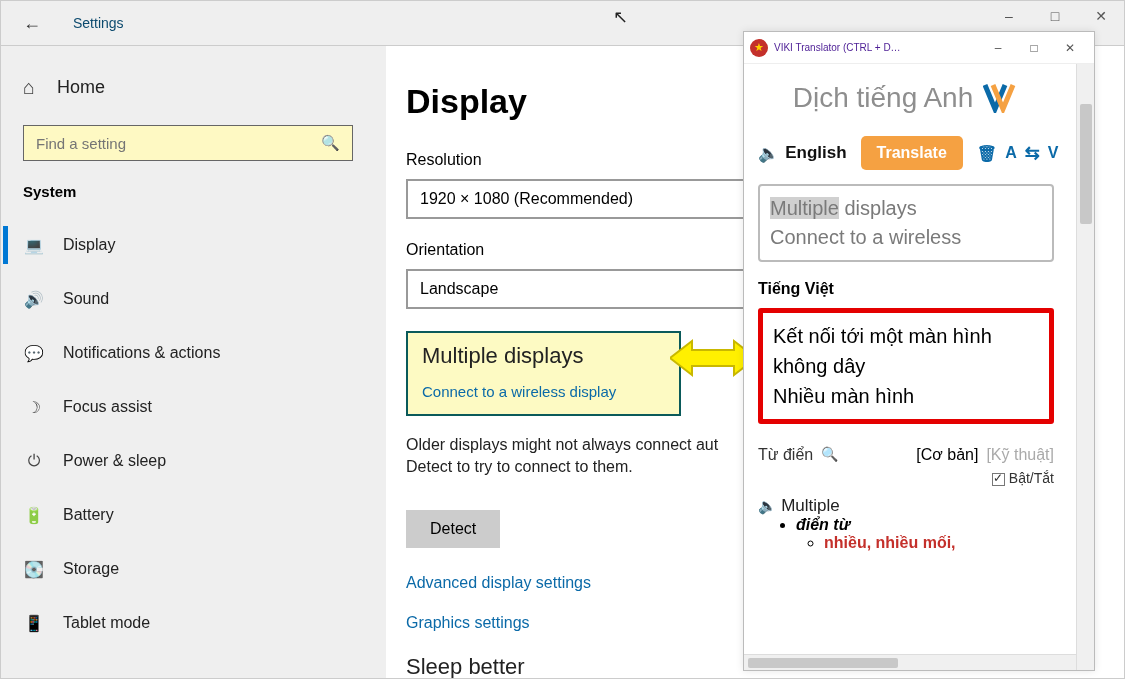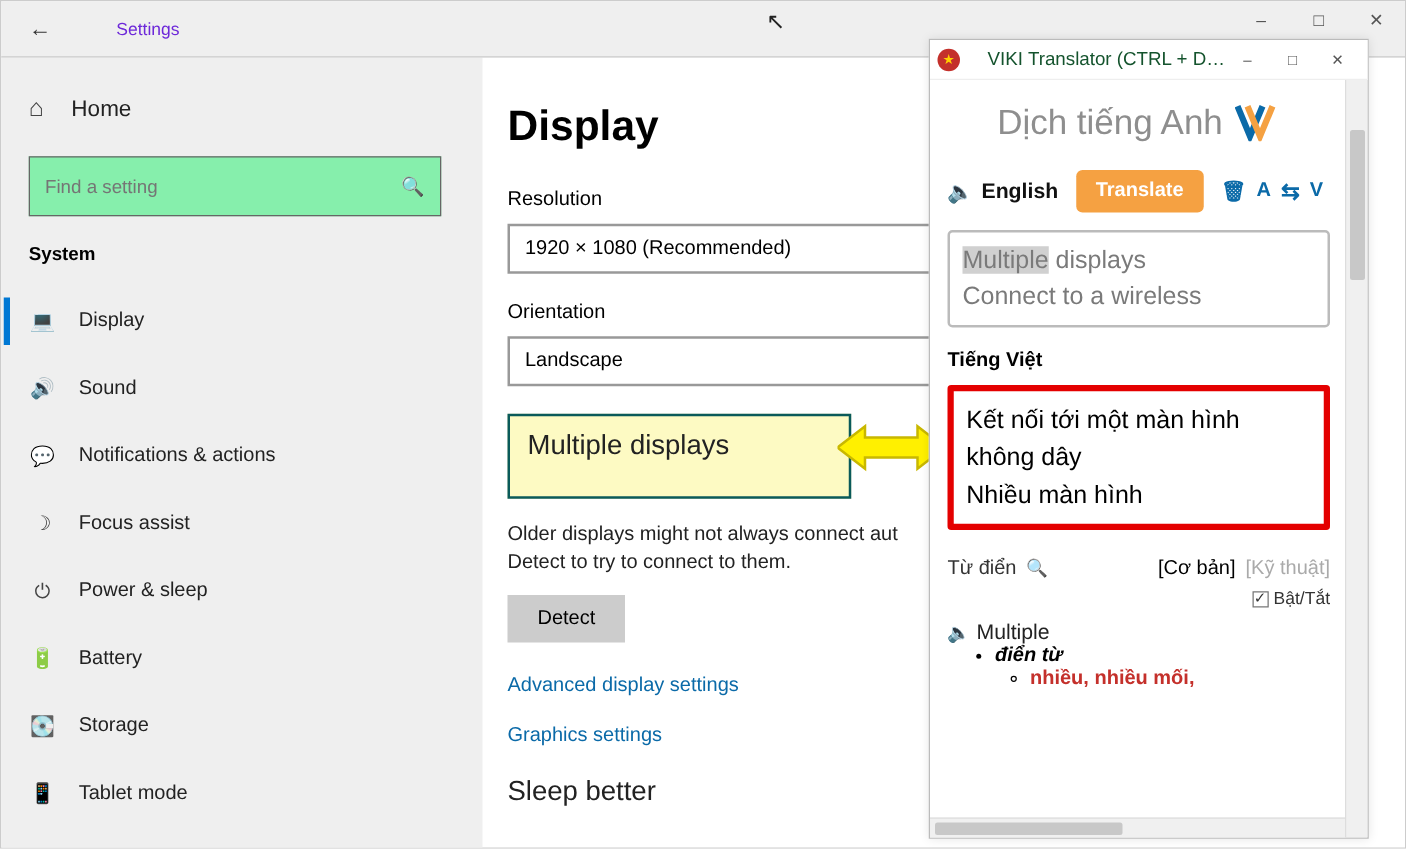--- a/index.html
+++ b/index.html
@@ -2,62 +2,62 @@
 <html><head>
 <meta charset="utf-8">
 <style>
 * { box-sizing: border-box; margin: 0; padding: 0; font-family: "Segoe UI", Arial, sans-serif; }
 body { background: #fff; width: 1125px; height: 679px; overflow: hidden; position: relative; }
 
 
 .settings-window { position: absolute; left: 0; top: 0; width: 1125px; height: 679px; border: 1px solid #ccc; background: #fff; }
 .titlebar { height: 45px; display: flex; align-items: center; background: #efefef; border-bottom: 1px solid #ccc; position: relative; }
 .back-arrow { margin-left: 22px; font-size: 18px; color: #333; }
-.titlebar-title { margin-left: 52px; font-size: 14px; color: #6d28d9; }
+.titlebar-title { margin-left: 32px; font-size: 14px; color: #0c4a6e; }
 .win-controls { position: absolute; right: 0; top: 0; display: flex; }
 .win-btn { width: 46px; height: 30px; display: flex; align-items: center; justify-content: center; color: #555; font-size: 14px; }
 
 .main-area { display: flex; height: calc(100% - 45px); }
 .sidebar { width: 385px; background: #efefef; padding: 30px 0 0 22px; }
 .home-row { display: flex; align-items: center; margin-bottom: 26px; }
 .home-icon { font-size: 20px; margin-right: 22px; color: #444; }
 .home-label { font-size: 18px; color: #222; }
-.search-box { width: 330px; height: 48px; border: 1px solid #666; background: #86efac; display: flex; align-items: center; padding: 0 12px; margin-bottom: 22px; }
+.search-box { width: 330px; height: 36px; border: 1px solid #666; background: #fef9c3; display: flex; align-items: center; padding: 0 12px; margin-bottom: 22px; }
 .search-box input { flex: 1; background: transparent; border: none; font-size: 15px; color: #666; outline: none; }
 .search-icon { font-size: 15px; color: #666; }
 .system-label { font-size: 15px; font-weight: 600; margin-bottom: 18px; }
 .nav-list { list-style: none; }
 .nav-item { display: flex; align-items: center; height: 54px; font-size: 16px; color: #222; position: relative; }
 .nav-item.active::before { content: ""; position: absolute; left: -20px; top: 8px; bottom: 8px; width: 5px; background: #0078d4; }
 .nav-icon { width: 22px; margin-right: 18px; color: #444; display:flex; align-items:center; justify-content:center; }
 
 .content { flex: 1; padding: 36px 0 0 20px; overflow: hidden; }
 .page-title { font-size: 34px; font-weight: 600; margin-bottom: 30px; }
 .field-label { font-size: 16px; margin-bottom: 10px; }
 .select-box { width: 384px; height: 40px; border: 2px solid #999; display: flex; align-items: center; padding: 0 12px; justify-content: space-between; margin-bottom: 22px; font-size: 16px; }
 .highlight-box { border: 2px solid #0a5a5a; background: #fdfac3; padding: 10px 14px 14px 14px; width: 275px; margin-bottom: 18px; }
 .highlight-title { font-size: 22px; color: #222; margin-bottom: 14px; }
 .highlight-link { font-size: 15px; color: #0b6aa8; }
-.body-text { font-size: 16px; color: #222; line-height: 1.4; margin-bottom: 14px; width: 330px; }
+.body-text { font-size: 16px; color: #222; line-height: 1.4; margin-bottom: 31px; width: 330px; }
 .detect-btn { background: #ccc; border: none; padding: 10px 24px; font-size: 16px; margin-bottom: 26px; }
 .link-row { font-size: 16px; color: #0b6aa8; margin-bottom: 22px; }
 .sleep-better { font-size: 22px; color: #222; margin-top: 10px; }
 
 
 .arrow-annot { position: absolute; left: 670px; top: 335px; }
 .arrow-annot svg { display:block; }
 
 
 .viki { position: absolute; left: 743px; top: 31px; width: 352px; height: 640px; background: #fff; border: 1px solid #bbb; box-shadow: 0 0 8px rgba(0,0,0,0.1); display:flex; flex-direction:column; }
 .viki-titlebar { height: 32px; display: flex; align-items: center; padding: 0 6px; background: #fff; border-bottom: 1px solid #eee; }
 .viki-star { width: 18px; height: 18px; border-radius: 50%; background: #c4302b; color: #ffcf00; display: flex; align-items: center; justify-content: center; font-size: 11px; margin-right: 6px; }
-.viki-title { font-size: 15px; color: #14532d; flex: 1; white-space: nowrap; overflow:hidden; text-overflow:ellipsis;text-align:right; }
+.viki-title { font-size: 10px; color: #4c1d95; flex: 1; white-space: nowrap; overflow:hidden; text-overflow:ellipsis; }
 .viki-win { display: flex; }
 .viki-win .win-btn { width: 36px; height: 30px; font-size: 12px; }
-.viki-body { display:flex; flex:1; overflow:hidden; }
+.viki-body { display:flex; flex:1; overflow:hidden;gap:10px; }
 .viki-main { flex:1; padding: 18px 12px 0 14px; overflow:hidden; }
 .viki-scroll { width: 18px; background: #f0f0f0; border-left: 1px solid #ddd; position:relative; }
 .viki-thumb { position:absolute; left:3px; top:40px; width:12px; height:120px; background:#c8c8c8; border-radius:2px; }
 .viki-heading { font-size: 28px; color: #8e8e8e; margin-bottom: 22px; display:flex; align-items:center; justify-content:center; gap:10px; }
 .viki-logo { display:inline-flex; }
 .viki-row1 { display: flex; align-items: center; gap: 14px; margin-bottom: 14px; }
 .eng-label { font-size: 17px; font-weight: 700; color: #111; display:flex; align-items:center; gap:6px; }
 .translate-btn { background: #f5a142; color: #fff; border: none; padding: 8px 16px; border-radius: 5px; font-size: 16px; font-weight:600; }
 .tool-icons { display:flex; align-items:center; gap:8px; font-size:16px; font-weight:700; }
 .trash { color:#0b6aa8; }
@@ -158,20 +158,21 @@
         <span>1920 × 1080 (Recommended)</span>
         <span>⌄</span>
       </div>
       <div class="field-label">Orientation</div>
       <div class="select-box">
         <span>Landscape</span>
         <span>⌄</span>
       </div>
       <div class="highlight-box">
         <div class="highlight-title">Multiple displays</div>
+        <div class="highlight-link">Connect to a wireless display</div>
       </div>
       <div class="body-text"><span>Older displays might not always connect aut<br>Detect to try to connect to them.</span></div>
       <button class="detect-btn">Detect</button>
       <div class="link-row">Advanced display settings</div>
       <div class="link-row">Graphics settings</div>
       <div class="sleep-better">Sleep better</div>
     </div>
   </div>
 </div>
 

